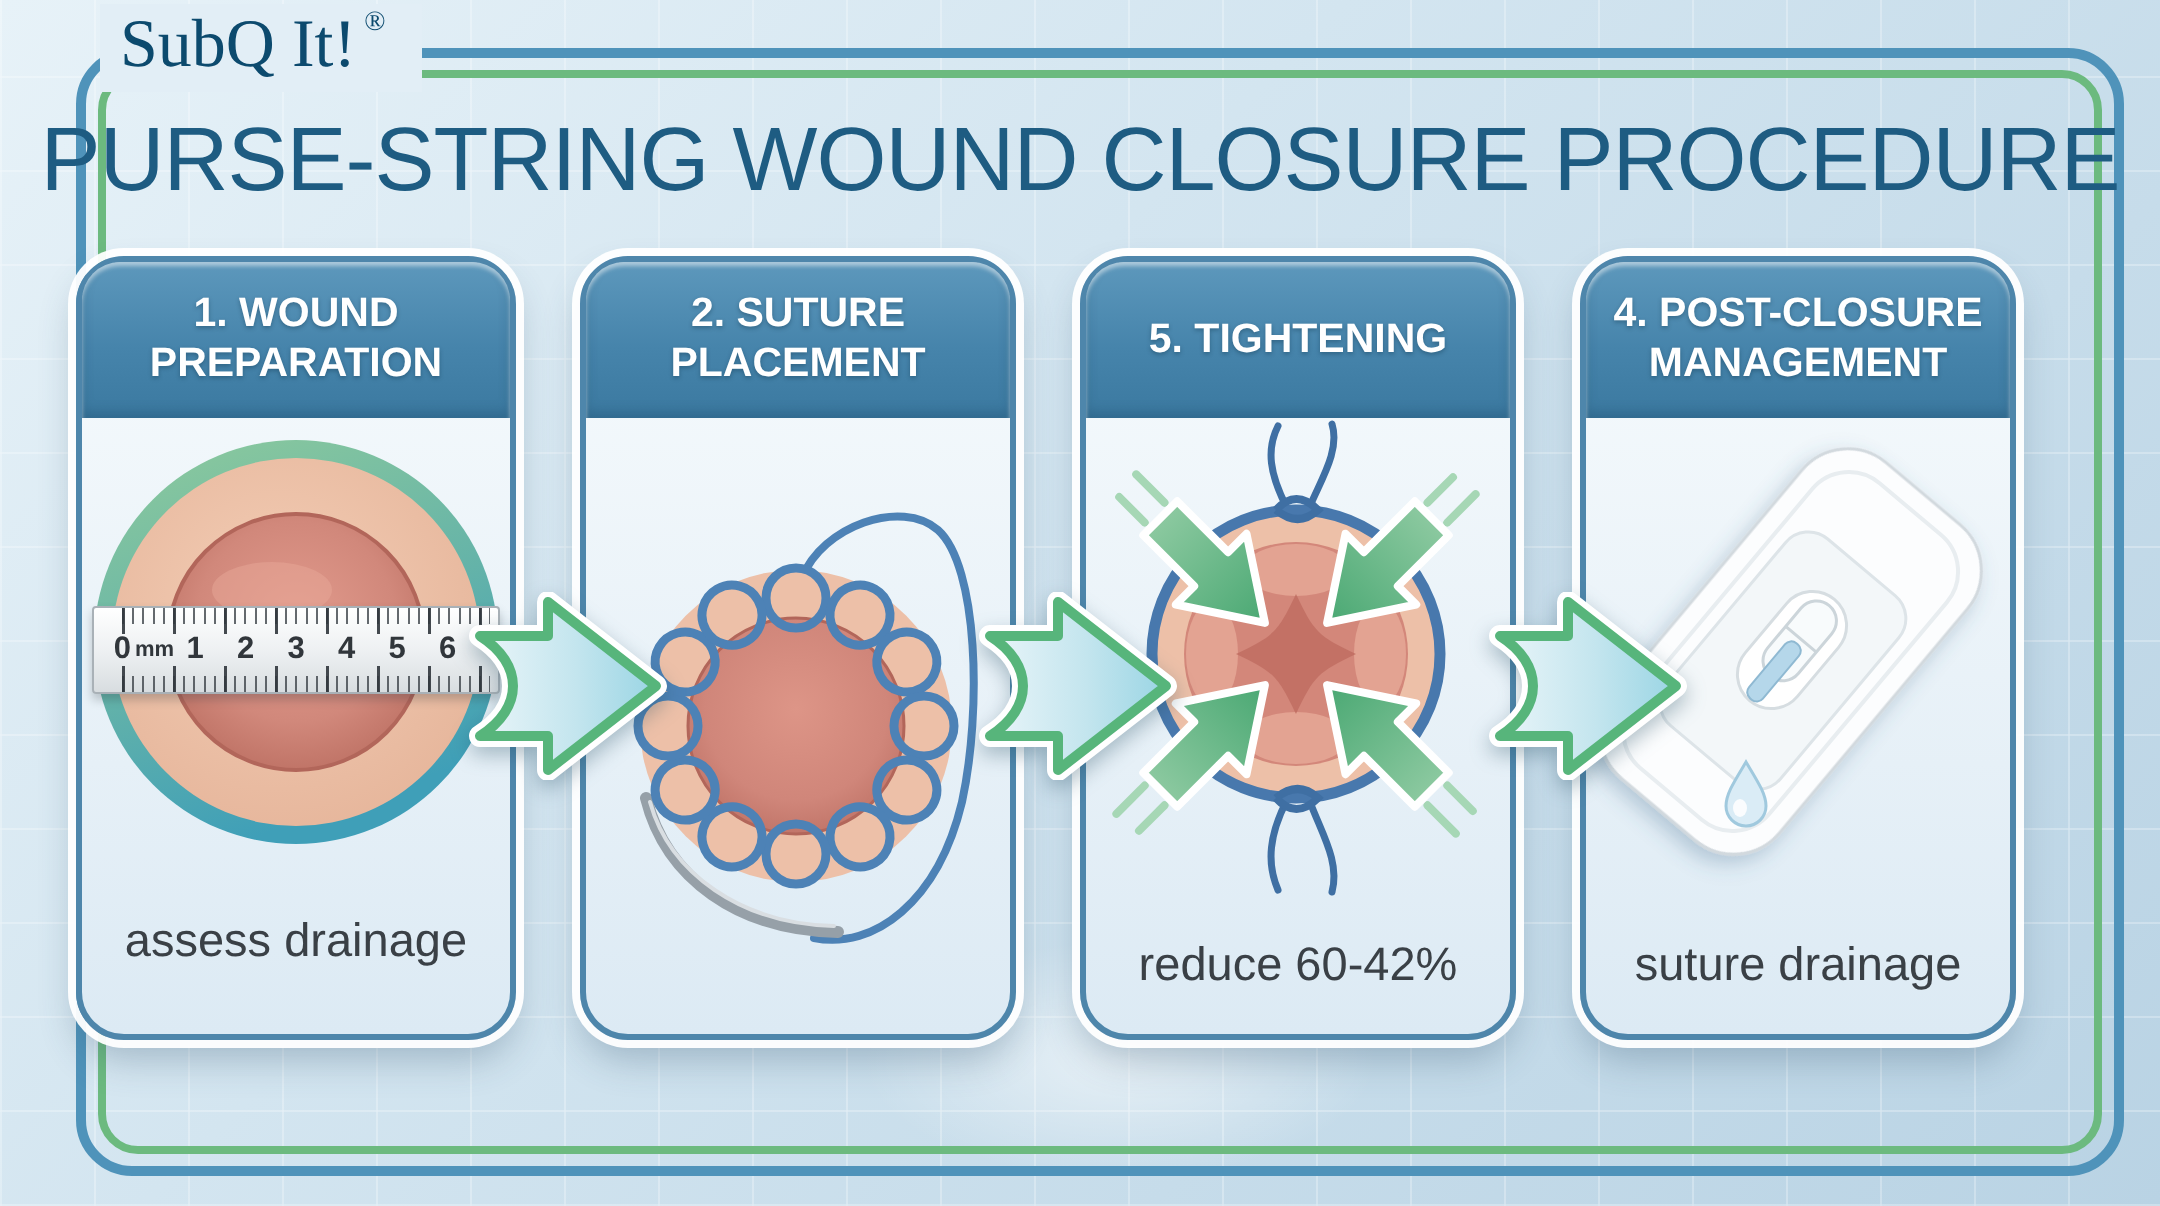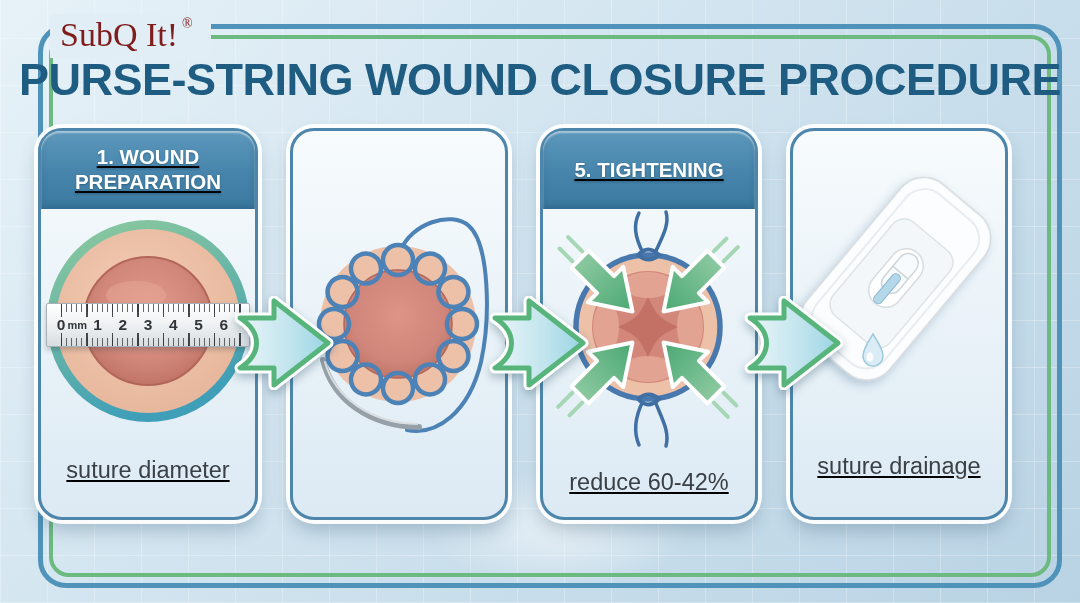--- a/index.html
+++ b/index.html
@@ -22,33 +22,33 @@
   }
   .frame-outer {
     position:absolute; left:38px; top:24px; width:1024px; height:564px;
     border:5px solid #4f93ba; border-radius:28px; z-index:1;
   }
   .frame-inner {
     position:absolute; left:49px; top:35px; width:1002px; height:542px;
     border:4px solid #6cba7f; border-radius:20px; z-index:1;
   }
   .logo {
-    position:absolute; left:50px; top:14px; z-index:4;
+    position:absolute; left:50px; top:2px; z-index:4;
     background:#e2eef6; padding:2px 18px 4px 10px;
-    font-family:"Liberation Serif", serif; font-size:34px; color:#7f1d1d;
+    font-family:"Liberation Serif", serif; font-size:34px; color:#0c4a6e;
   }
   .logo sup { font-size:14px; vertical-align:18px; margin-left:4px; }
   .title {
     position:absolute; left:0; right:0; top:54px; z-index:2;
-    text-align:center; font-size:45px; font-weight:700; color:#1e5c82;
+    text-align:center; font-size:45px; font-weight:400; color:#1e5c82;
     letter-spacing:-0.5px;
   }
   .cards {
     position:absolute; left:38px; top:128px; width:878px; height:392px; z-index:2;
-    display:flex; gap:32px;text-decoration:underline;
+    display:flex; gap:32px;
   }
   .card {
     position:relative; flex:1; border-radius:24px;
     background:linear-gradient(180deg,#f7fbfd 0%, #e6f0f7 65%, #dceaf4 100%);
     border:3px solid #4e86ab;
     box-shadow:0 0 0 4px rgba(255,255,255,.95), 0 10px 18px rgba(49,84,110,.30);
     display:flex; flex-direction:column;
   }
   .card-header {
     height:78px; border-radius:19px 19px 0 0; flex:none;
@@ -129,24 +129,25 @@
         <span class="rl p0">0</span>
         <span class="rl rl-unit pmm">mm</span>
         <span class="rl p1">1</span>
         <span class="rl p2">2</span>
         <span class="rl p3">3</span>
         <span class="rl p4">4</span>
         <span class="rl p5">5</span>
         <span class="rl p6">6</span>
       </div>
     </div>
-    <p class="caption">suture diameter</p>
+    <p class="caption">assess drainage</p>
   </section>
 
   <section class="card">
+    <header class="card-header">2. SUTURE PLACEMENT</header>
     <div class="illus">
       <svg width="212" height="240" viewBox="0 0 212 240">
         <defs>
           <radialGradient id="wound2" cx="0.5" cy="0.42" r="0.65">
             <stop offset="0" stop-color="#dd9587"></stop>
               <stop offset="0.65" stop-color="#d0867a"></stop>
               <stop offset="1" stop-color="#bb6f63"></stop>
           </radialGradient>
         </defs>
         <path d="M108,46 C118,20 158,6 176,22 C196,40 198,112 188,158 C176,208 144,232 114,226" fill="none" stroke="#4d82b6" stroke-width="4" stroke-linecap="round"></path>
@@ -226,20 +227,21 @@
             <line x1="-118" y1="7" x2="-100" y2="7" stroke="#a6d7b5" stroke-width="4" stroke-linecap="round"></line>
             <path d="M-96,-12 L-60,-12 L-60,-25 L-22,0 L-60,25 L-60,12 L-96,12 Z" fill="url(#agreen2)" stroke="#ffffff" stroke-width="4" stroke-linejoin="round"></path>
           </g>
         </g>
       </svg>
     </div>
     <p class="caption">reduce 60-42%</p>
   </section>
 
   <section class="card">
+    <header class="card-header">4. POST-CLOSURE MANAGEMENT</header>
     <div class="illus">
       <svg width="212" height="240" viewBox="0 0 212 240">
         <defs>
           <filter id="ds" x="-40%" y="-40%" width="180%" height="180%">
             <feDropShadow dx="0" dy="5" stdDeviation="5" flood-color="#3c6a8a" flood-opacity="0.30"></feDropShadow>
           </filter>
         </defs>
         <g transform="translate(103,116) rotate(40)">
           <rect x="-54" y="-102" width="108" height="206" rx="30" fill="#fcfdfe" stroke="#d2d9de" stroke-width="1.5" filter="url(#ds)"></rect>
           <rect x="-44" y="-92" width="88" height="186" rx="24" fill="none" stroke="#e8edf0" stroke-width="2"></rect>

